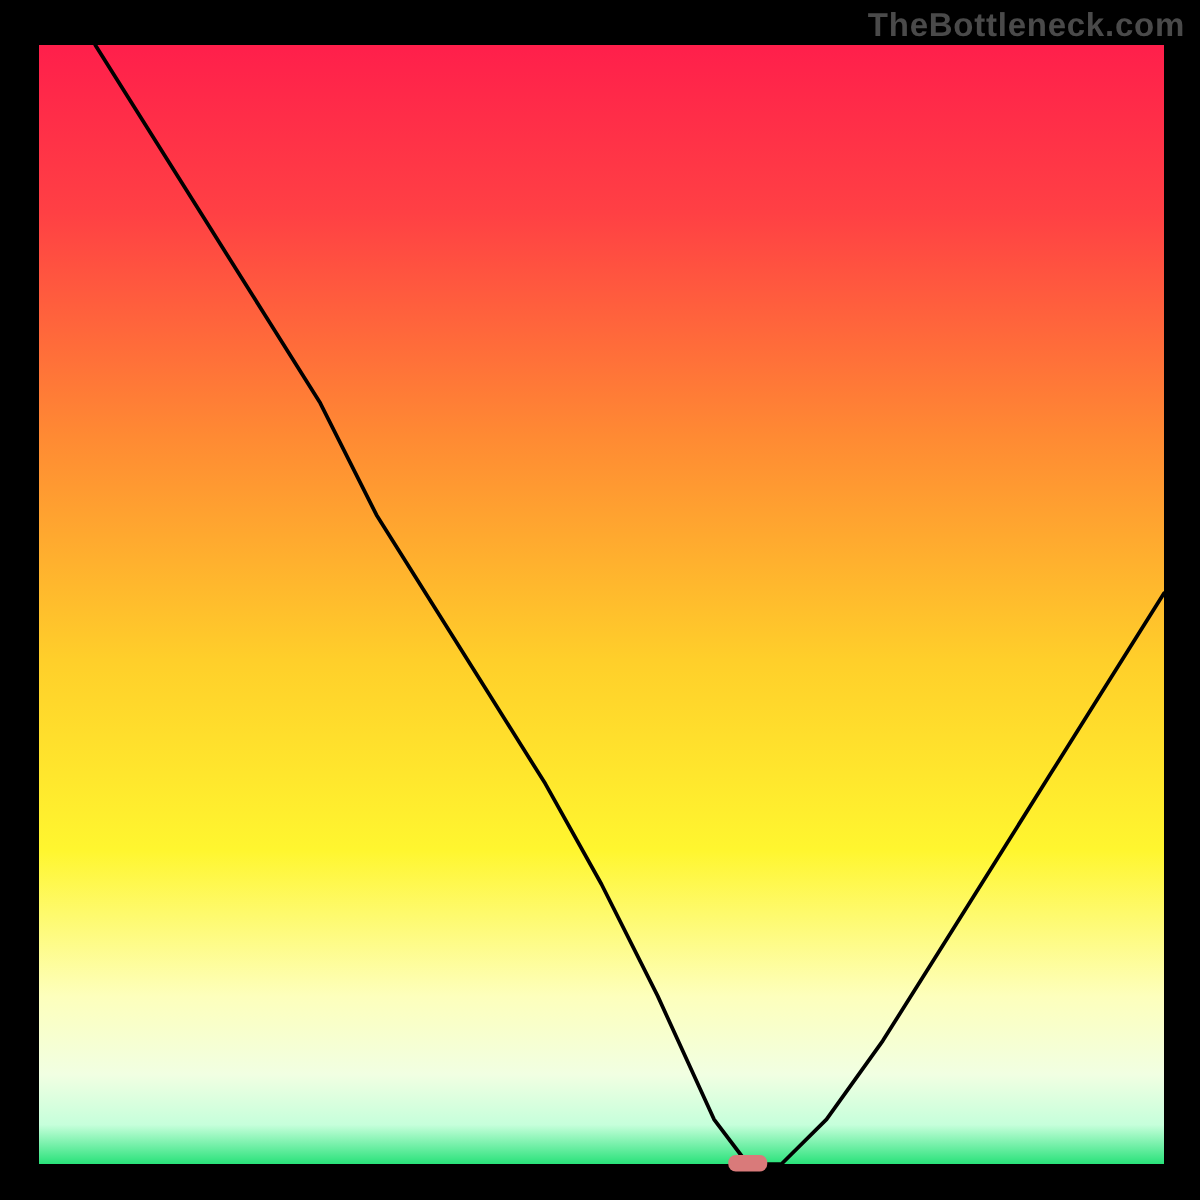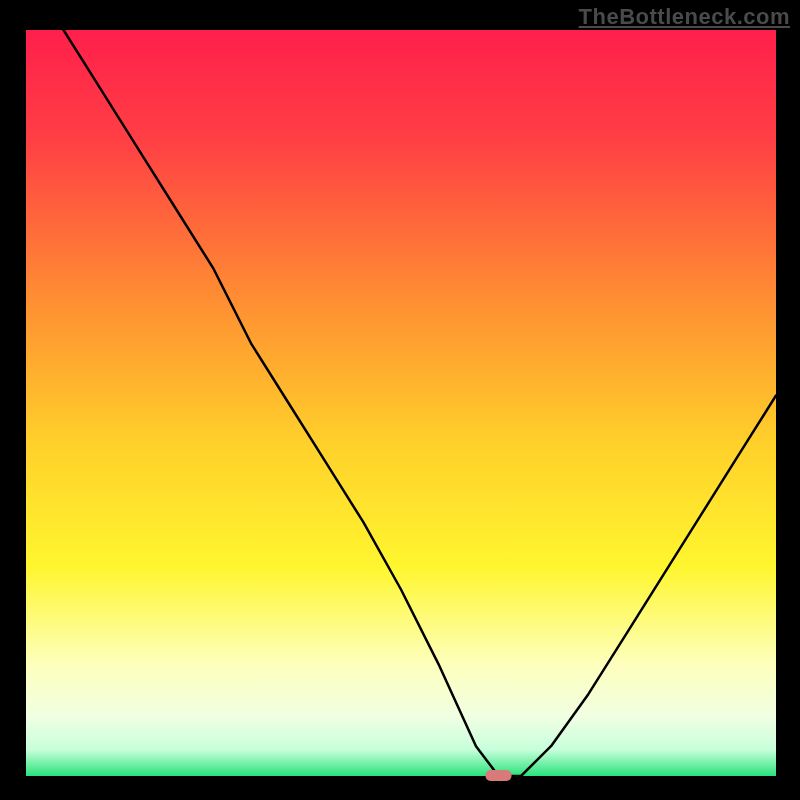--- a/index.html
+++ b/index.html
@@ -19,21 +19,20 @@
   }
   .watermark {
     position: absolute;
     top: 4px;
     right: 10px;
     color: #4a4a4a;
     font-size: 22px;
     font-weight: 600;
     letter-spacing: 0.5px;
     z-index: 5;
-    text-decoration: underline;
   }
   svg {
     display: block;
     position: absolute;
     top: 0;
     left: 0;
   }
 </style>
 </head>
 <body>

